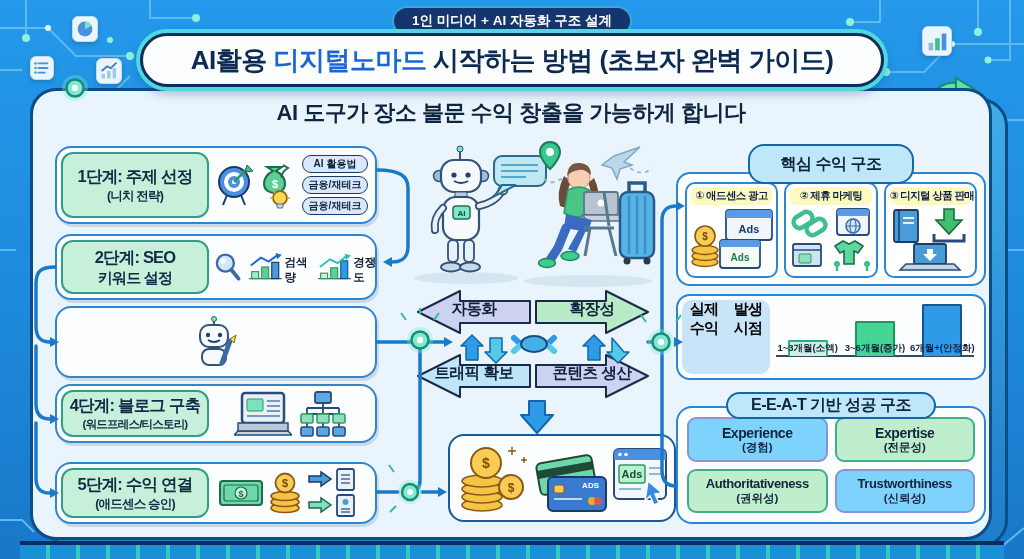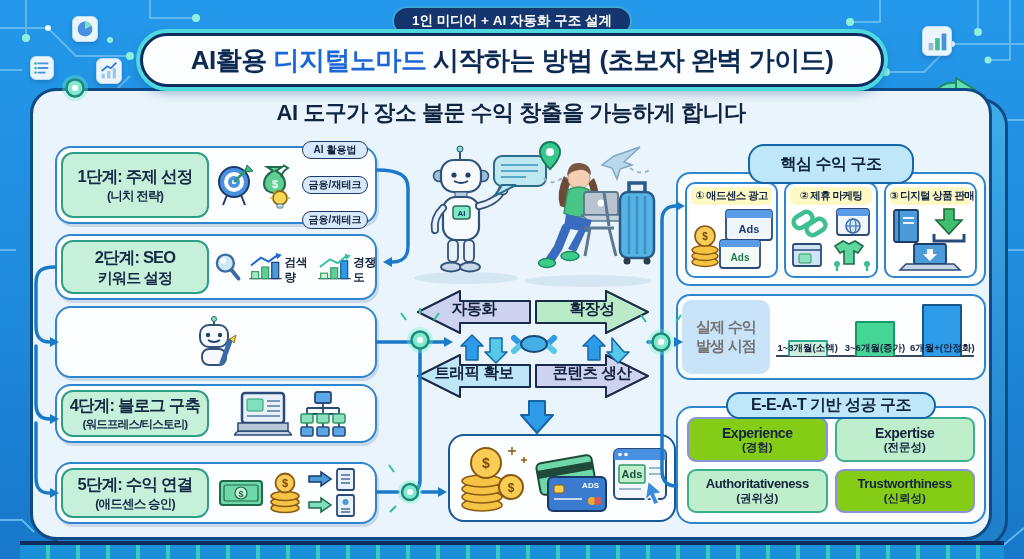--- a/index.html
+++ b/index.html
@@ -38,21 +38,21 @@
   
   .step{position:absolute;left:55px;width:322px;z-index:3;background:#FDFEFF;
         border:2.5px solid #2E86D0;border-radius:16px;display:flex;align-items:center;
         padding:4px 6px 4px 4px;box-shadow:2px 3px 0 rgba(20,70,120,.15);}
   .step-label{flex:0 0 148px;align-self:stretch;background:#C6F0D9;border:2.5px solid #2E9E86;
               border-radius:12px;display:flex;flex-direction:column;justify-content:center;
               text-align:center;padding:2px;}
   .step-label .l1{font-size:16.5px;font-weight:800;color:#132A45;letter-spacing:-0.8px;white-space:nowrap;}
   .step-label .l2{font-size:12.5px;font-weight:800;color:#132A45;letter-spacing:-0.8px;white-space:nowrap;}
   .step-icons{flex:1;display:flex;align-items:center;justify-content:center;gap:5px;padding-left:4px;}
-  .tag-col{display:flex;flex-direction:column;gap:17px;}
+  .tag-col{display:flex;flex-direction:column;gap:3px;}
   .tag{background:#D8E9FB;border:1.5px solid #1B3A6B;border-radius:9px;font-size:10px;
        font-weight:800;color:#14233E;padding:1px 6px;text-align:center;white-space:nowrap;}
   .bubble-col{display:flex;flex-direction:column;gap:4px;}
   .bubble{background:#D9E1F8;border:1.5px solid #1B3A6B;border-radius:9px;font-size:10px;
           font-weight:800;color:#14233E;padding:2px 7px;text-align:center;white-space:nowrap;}
   .mini-chart{display:flex;flex-direction:row;align-items:flex-end;}
   .mini-chart-label{font-size:11.5px;font-weight:800;color:#14233E;margin-top:1px;}
 
   
   .flow-label{position:absolute;z-index:4;font-size:15.5px;font-weight:700;color:#11203C;
@@ -71,36 +71,36 @@
              background:#FDFEFF;border:2.5px solid #2E86D0;border-radius:14px;
              display:flex;gap:6px;padding:8px 7px 6px;}
   .rev-card{flex:1;border:2px solid #2E86D0;border-radius:10px;background:#FFFFFF;
             display:flex;flex-direction:column;align-items:center;overflow:hidden;}
   .rev-card-head{margin:3px 3px 1px;background:#fef9c3;border-radius:6px;width:calc(100% - 8px);
                  font-size:10.5px;font-weight:800;color:#0F2440;text-align:center;padding:2px 0;
                  white-space:nowrap;letter-spacing:-0.6px;}
   .rev-timing{position:absolute;left:676px;top:294px;width:310px;height:86px;z-index:3;
               background:#FDFEFF;border:2.5px solid #2E86D0;border-radius:14px;display:flex;padding:4px;}
   .rev-timing-label{flex:0 0 88px;background:#C9E4F8;border-radius:10px;display:flex;
-                    flex-direction:column;justify-content:center;text-align:center;
-                    font-size:15px;font-weight:800;color:#737373;letter-spacing:-0.8px;}
+                    flex-direction:row;justify-content:center;text-align:center;
+                    font-size:15px;font-weight:800;color:#000000;letter-spacing:-0.8px;}
   .rev-chart{flex:1;position:relative;display:flex;align-items:flex-end;justify-content:space-around;
              padding:4px 4px 18px;}
   .baseline{position:absolute;left:6px;right:6px;bottom:17px;height:2.5px;background:#3A4A5E;}
   .bar-col{display:flex;flex-direction:column;align-items:center;justify-content:flex-end;height:100%;}
   .bar{width:40px;border:2px solid;border-bottom:none;border-radius:2px 2px 0 0;}
   .bar-label{position:absolute;bottom:1px;font-size:9.5px;font-weight:800;color:#14233E;white-space:nowrap;}
   .eeat-box{position:absolute;left:676px;top:406px;width:310px;height:118px;z-index:3;
             background:#FDFEFF;border:2.5px solid #2E86D0;border-radius:16px;
             display:grid;grid-template-columns:1fr 1fr;grid-template-rows:1fr 1fr;gap:7px;padding:9px;}
   .eeat-cell{border-radius:9px;border:2px solid;display:flex;flex-direction:column;
              align-items:center;justify-content:center;line-height:1.15;}
   .eeat-cell .en{font-size:14px;font-weight:800;color:#14233E;letter-spacing:-0.4px;}
   .eeat-cell .ko{font-size:11.5px;font-weight:700;color:#14233E;}
-  .cell-lav{background:#84cc16;border-color:#8A93D8;}
+  .cell-lav{background:#7dd3fc;border-color:#8A93D8;}
   .cell-grn{background:#BEEECB;border-color:#3FAE8A;}
 
   .overlay{position:absolute;inset:0;z-index:4;pointer-events:none;}
 </style>
 </head>
 <body>
 
 <div class="canvas">
 
   <svg class="bg-circuit" width="1024" height="559" viewBox="0 0 1024 559">

